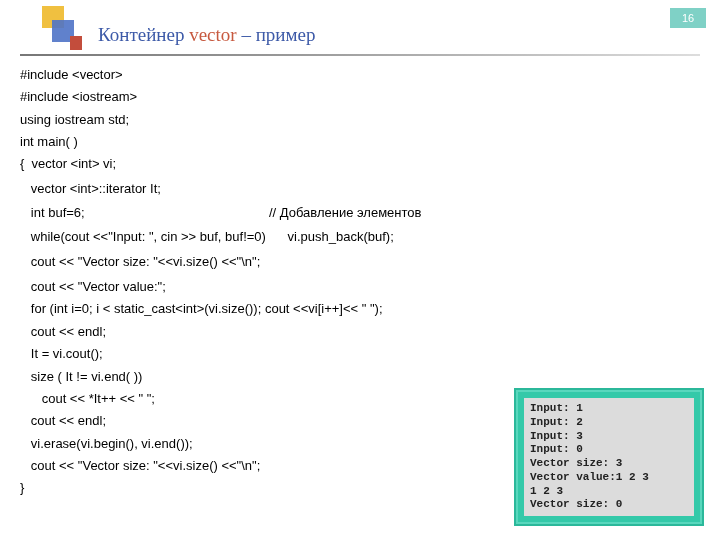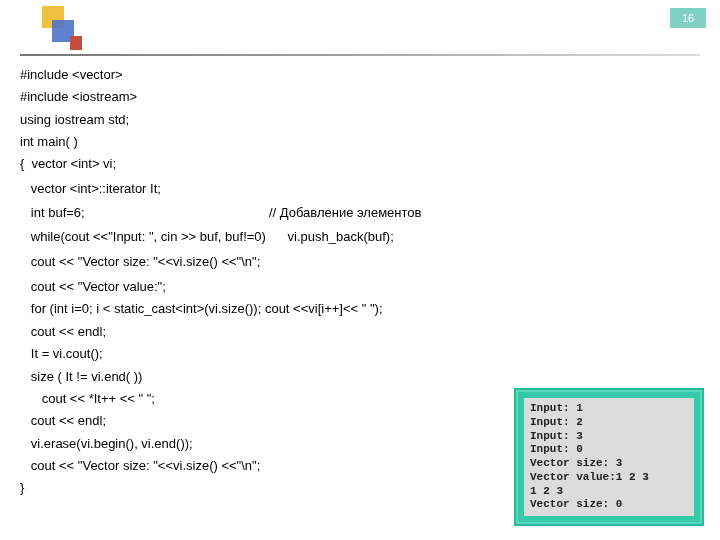--- a/index.html
+++ b/index.html
@@ -94,20 +94,23 @@
 <div class="slide">
 
   <div class="pagebadge">16</div>
 
   <div class="logo">
     <div class="sq-y"></div>
     <div class="sq-b"></div>
     <div class="sq-r"></div>
   </div>
 
+  <div class="title">
+    <span class="t1">Контейнер </span><span class="t2">vector</span><span class="t3"> – пример</span>
+  </div>
 
   <div class="rule"></div>
 
   <div class="code"><span>#include &lt;vector&gt;</span>
 <span>#include &lt;iostream&gt;</span>
 <span>using iostream std;</span>
 <span>int main( )</span>
 <span>{  vector &lt;int&gt; vi;</span>
 <span class="gap1">   vector &lt;int&gt;::iterator It;</span>
 <span>   int buf=6;                                                   // Добавление элементов</span>

